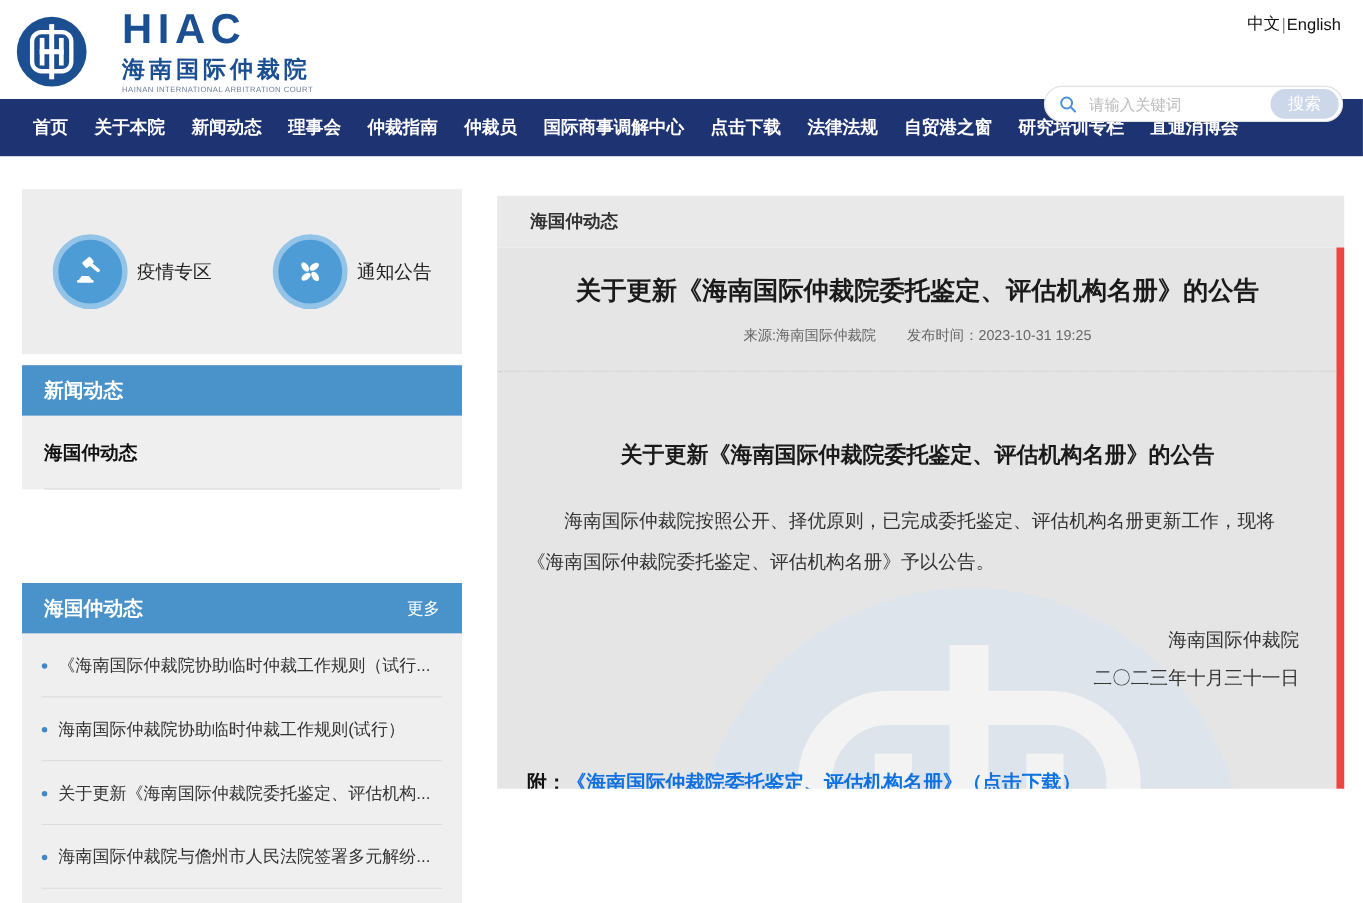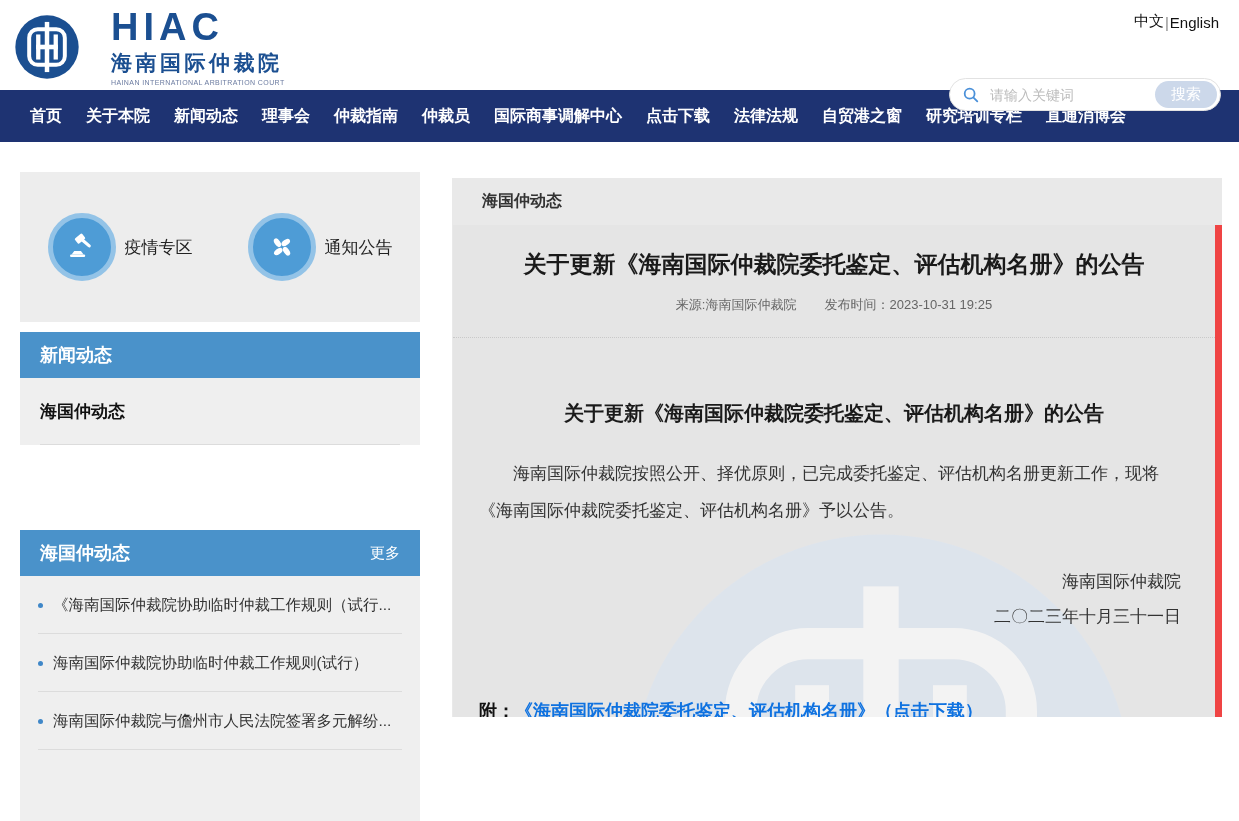--- a/index.html
+++ b/index.html
@@ -173,20 +173,24 @@
       <li>
         <span class="dot"></span>
         <span class="news-text">《海南国际仲裁院协助临时仲裁工作规则（试行...</span>
       </li>
       <li>
         <span class="dot"></span>
         <span class="news-text">海南国际仲裁院协助临时仲裁工作规则(试行）</span>
       </li>
       <li>
         <span class="dot"></span>
+        <span class="news-text">关于更新《海南国际仲裁院委托鉴定、评估机构...</span>
+      </li>
+      <li>
+        <span class="dot"></span>
         <span class="news-text">海南国际仲裁院与儋州市人民法院签署多元解纷...</span>
       </li>
     </ul>
   </div>
 
   <div class="maincol">
     <div class="crumb-bar">海国仲动态</div>
 
     <div class="article-box">
       <div class="art-head">

